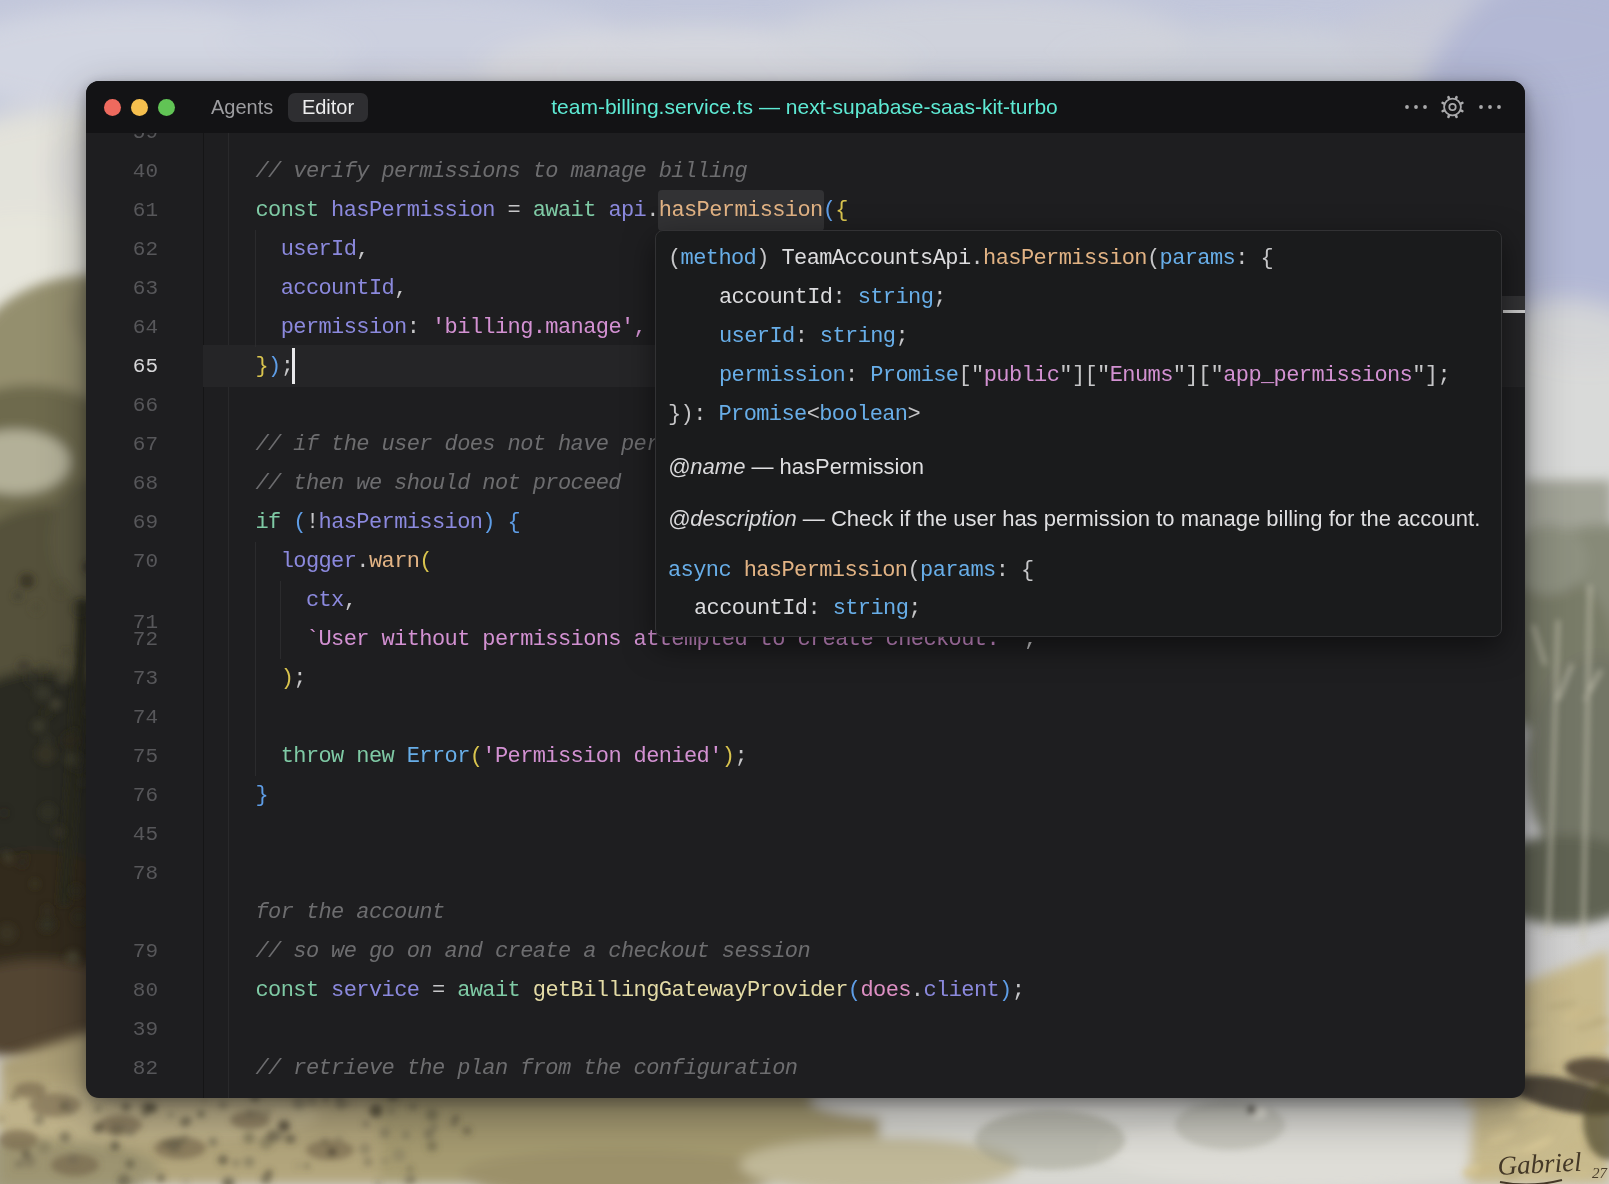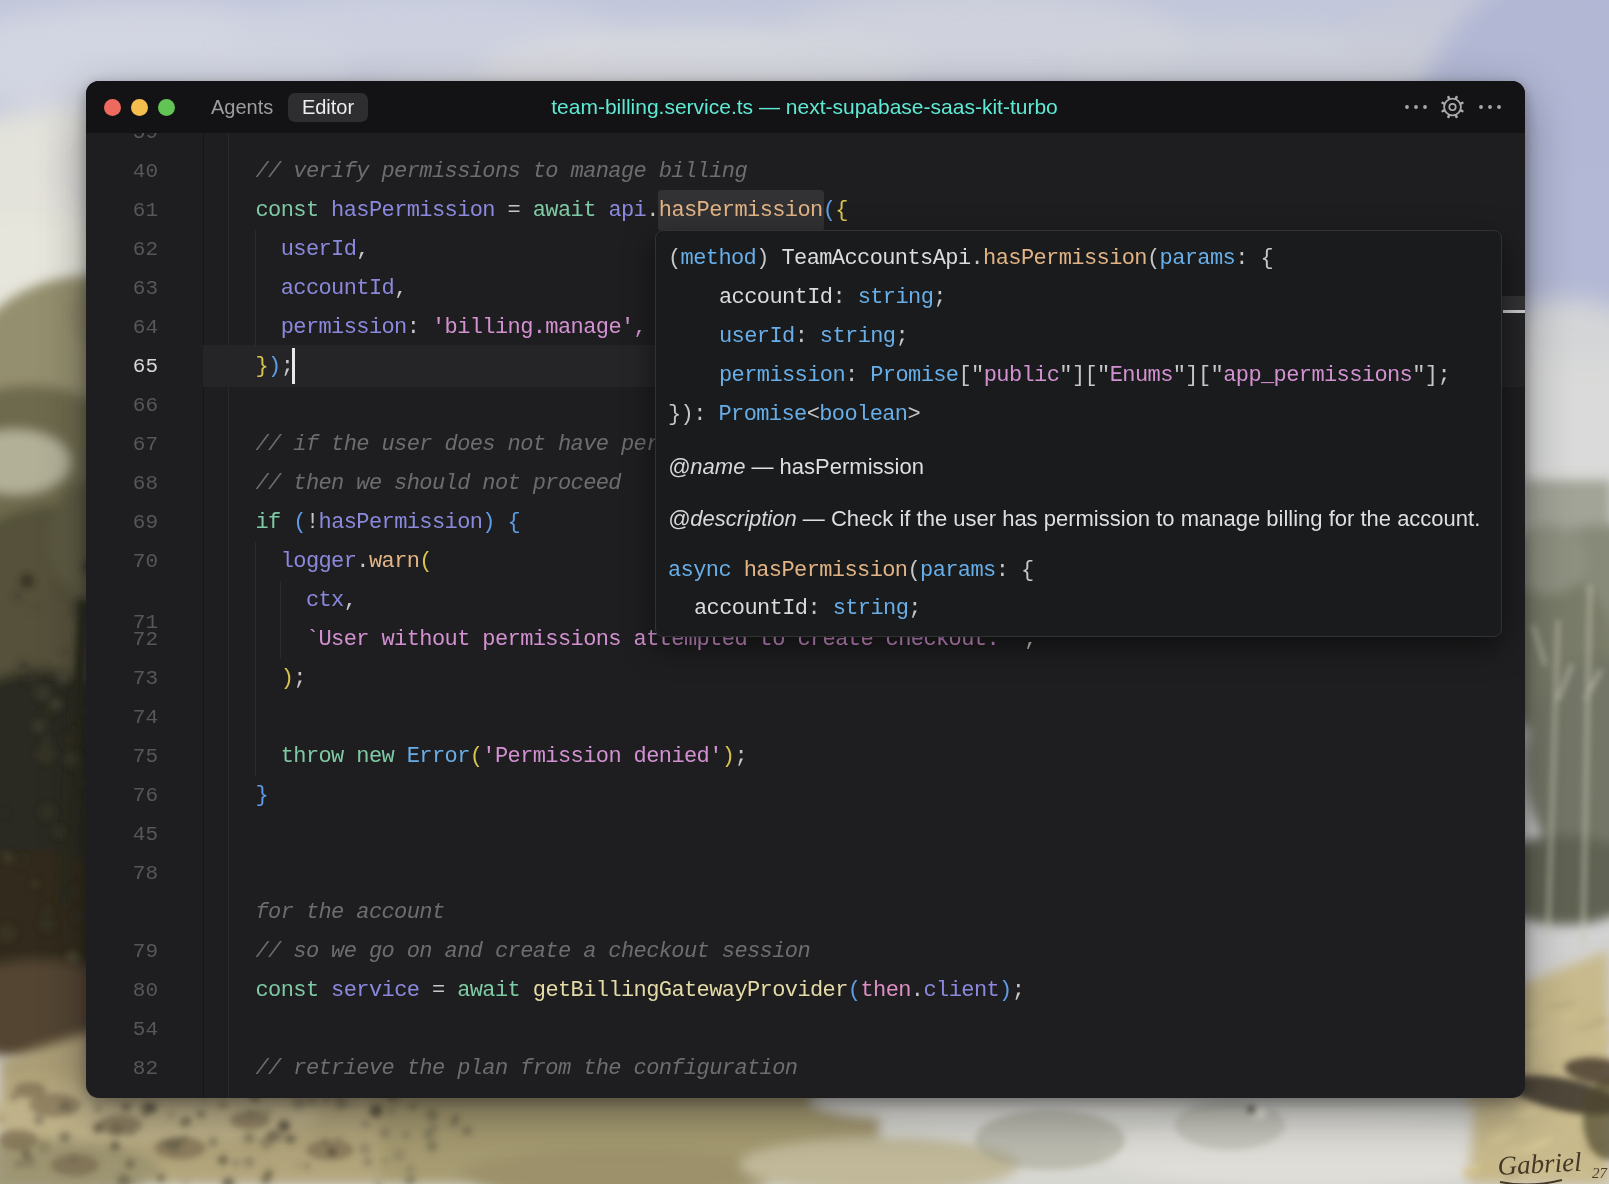--- a/index.html
+++ b/index.html
@@ -347,40 +347,40 @@
       <div class="num" style="top:603px">71</div>
       <div class="num" style="top:619.5px">72</div>
       <div class="num" style="top:658.5px">73</div>
       <div class="num" style="top:697.5px">74</div>
       <div class="num" style="top:736.5px">75</div>
       <div class="num" style="top:775.5px">76</div>
       <div class="num" style="top:814.5px">45</div>
       <div class="num" style="top:853.5px">78</div>
       <div class="num" style="top:931.5px">79</div>
       <div class="num" style="top:970.5px">80</div>
-      <div class="num" style="top:1009.5px">54</div>
+      <div class="num" style="top:1009.5px">39</div>
       <div class="num" style="top:1048.5px">82</div>
 <div class="cl" style="top:190.5px;left:255.5px"><i class="k">const</i><i class="v"> hasPermission</i><i class="p"> = </i><i class="k">await</i><i class="v"> api</i><i class="p">.</i><i class="m">hasPermission</i><i class="b">(</i><i class="y">{</i></div>
       <div class="cl" style="top:151.5px;left:255.5px"><i class="c">// verify permissions to manage billing</i></div>
       <div class="cl" style="top:229.5px;left:280.704px"><i class="v">userId</i><i class="p">,</i></div>
       <div class="cl" style="top:268.5px;left:280.704px"><i class="v">accountId</i><i class="p">,</i></div>
       <div class="cl" style="top:307.5px;left:280.704px"><i class="v">permission</i><i class="p">: </i><i class="s">'billing.manage',</i></div>
       <div class="cl" style="top:346.5px;left:255.5px"><i class="y">}</i><i class="b">)</i><i class="p">;</i></div>
       <div class="cl" style="top:424.5px;left:255.5px"><i class="c">// if the user does not have permission</i></div>
       <div class="cl" style="top:463.5px;left:255.5px"><i class="c">// then we should not proceed</i></div>
       <div class="cl" style="top:502.5px;left:255.5px"><i class="k">if </i><i class="b">(</i><i class="p">!</i><i class="v">hasPermission</i><i class="b">)</i><i class="b"> {</i></div>
       <div class="cl" style="top:541.5px;left:280.704px"><i class="v">logger</i><i class="p">.</i><i class="m">warn</i><i class="y">(</i></div>
       <div class="cl" style="top:580.5px;left:305.908px"><i class="v">ctx</i><i class="p">,</i></div>
       <div class="cl" style="top:619.5px;left:305.908px"><i class="s">`User without permissions attempted to create checkout.`</i><i class="p"> ,</i></div>
       <div class="cl" style="top:658.5px;left:280.704px"><i class="y">)</i><i class="p">;</i></div>
       <div class="cl" style="top:736.5px;left:280.704px"><i class="k">throw new </i><i class="tb">Error</i><i class="y">(</i><i class="s">'Permission denied'</i><i class="y">)</i><i class="p">;</i></div>
       <div class="cl" style="top:775.5px;left:255.5px"><i class="b">}</i></div>
       <div class="cl" style="top:892.5px;left:255.5px"><i class="c">for the account</i></div>
       <div class="cl" style="top:931.5px;left:255.5px"><i class="c">// so we go on and create a checkout session</i></div>
-      <div class="cl" style="top:970.5px;left:255.5px"><i class="k">const</i><i class="v"> service</i><i class="p"> = </i><i class="k">await</i><i class="fn"> getBillingGatewayProvider</i><i class="b">(</i><i class="t">then</i><i class="p">.</i><i class="v">client</i><i class="b">)</i><i class="p">;</i></div>
+      <div class="cl" style="top:970.5px;left:255.5px"><i class="k">const</i><i class="v"> service</i><i class="p"> = </i><i class="k">await</i><i class="fn"> getBillingGatewayProvider</i><i class="b">(</i><i class="t">does</i><i class="p">.</i><i class="v">client</i><i class="b">)</i><i class="p">;</i></div>
       <div class="cl" style="top:1048.5px;left:255.5px"><i class="c">// retrieve the plan from the configuration</i></div>
 <div id="tip">
         <div class="tl" style="top:7.5px;left:12px"><i class="p">(</i><i class="tb">method</i><i class="p">) </i><i class="tw">TeamAccountsApi</i><i class="p">.</i><i class="m">hasPermission</i><i class="p">(</i><i class="tb">params</i><i class="p">: {</i></div>
         <div class="tl" style="top:46.5px;left:63px"><i class="tw">accountId</i><i class="p">: </i><i class="tb">string</i><i class="p">;</i></div>
         <div class="tl" style="top:85.5px;left:63px"><i class="tb">userId</i><i class="p">: </i><i class="tb">string</i><i class="p">;</i></div>
         <div class="tl" style="top:124.5px;left:63px"><i class="tb">permission</i><i class="p">: </i><i class="tb">Promise</i><i class="p">["</i><i class="s">public</i><i class="p">"]["</i><i class="s">Enums</i><i class="p">"]["</i><i class="s">app_permissions</i><i class="p">"];</i></div>
         <div class="tl" style="top:163.5px;left:12px"><i class="p">}): </i><i class="tb">Promise</i><i class="p">&lt;</i><i class="tb">boolean</i><i class="p">&gt;</i></div>
         <div class="ts" style="top:215.5px;left:12px"><em>@name</em> — hasPermission</div>
         <div class="ts" style="top:267.5px;left:12px"><em>@description</em> — Check if the user has permission to manage billing for the account.</div>
         <div class="tl" style="top:320.0px;left:12px"><i class="tb">async </i><i class="m">hasPermission</i><i class="p">(</i><i class="tb">params</i><i class="p">: {</i></div>

